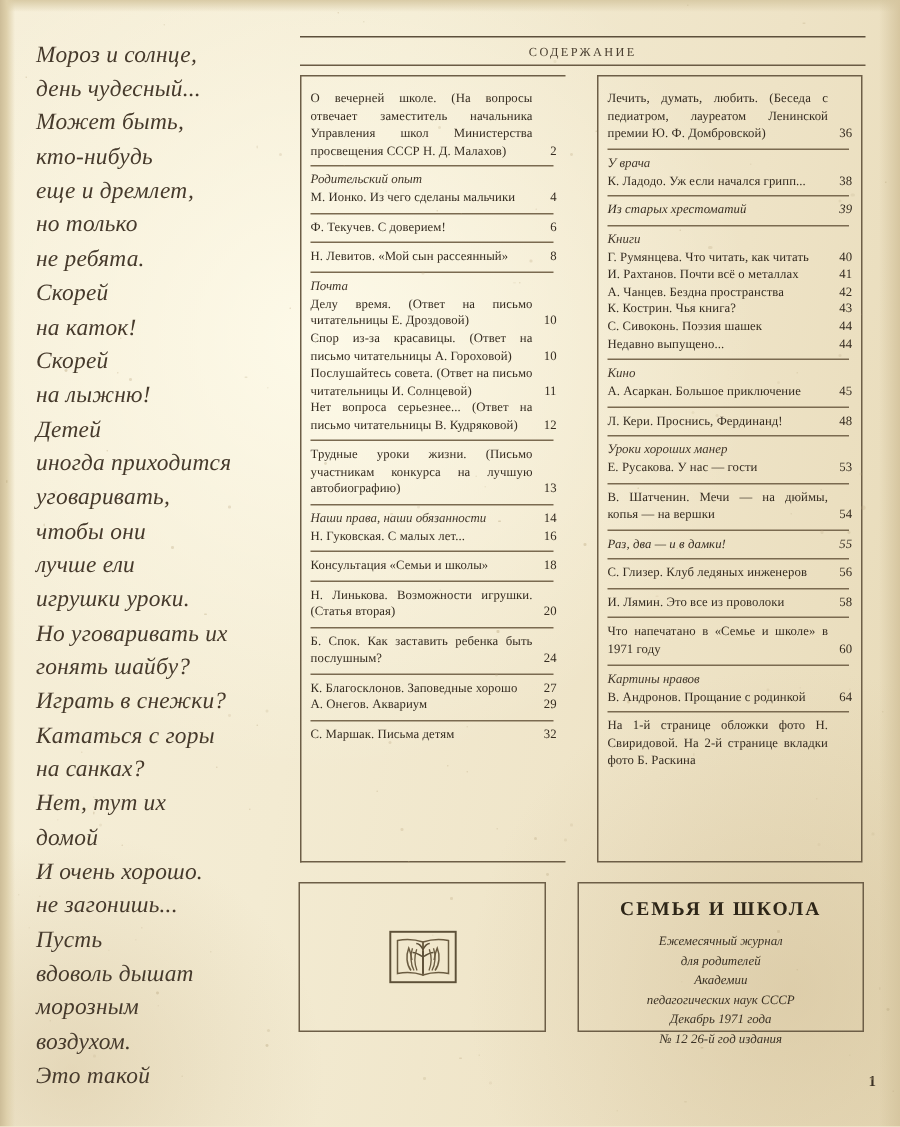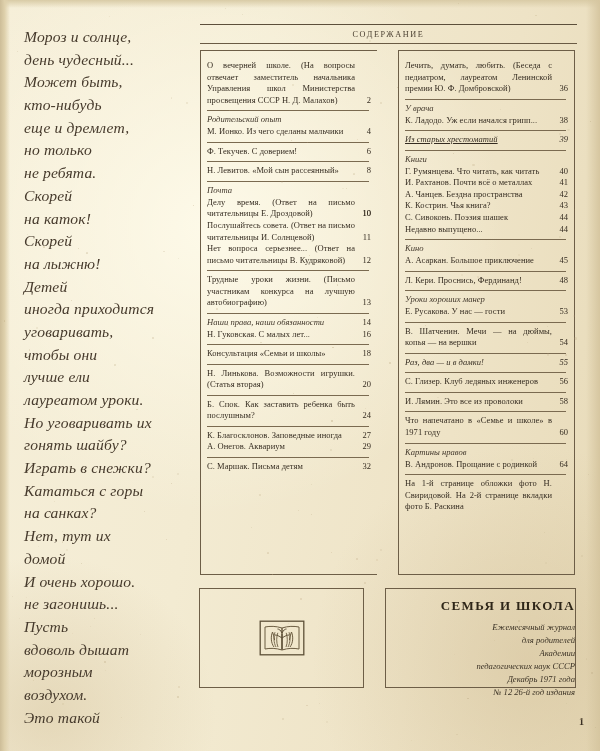--- a/index.html
+++ b/index.html
@@ -109,21 +109,21 @@
     position:absolute;left:199px;top:588px;width:165px;height:100px;
     border:1px solid #6d5e47;
     box-sizing:border-box;
     display:flex;align-items:center;justify-content:center;
   }
   .emblem{width:46px;height:36px;}
   .mast-box{
     position:absolute;left:385px;top:588px;width:191px;height:100px;
     border:1px solid #6d5e47;
     box-sizing:border-box;
-    text-align:right;
+    text-align:center;
     padding-top:9px;
   }
   .mast-title{
     font-size:13px;
     font-weight:bold;
     letter-spacing:1.4px;
     color:#2e2618;
     margin-bottom:7px;
     font-family:"Liberation Serif", serif;
   }
@@ -159,21 +159,21 @@
       <span class="ln">не ребята.</span>
       <span class="ln">Скорей</span>
       <span class="ln">на каток!</span>
       <span class="ln">Скорей</span>
       <span class="ln">на лыжню!</span>
       <span class="ln">Детей</span>
       <span class="ln">иногда приходится</span>
       <span class="ln">уговаривать,</span>
       <span class="ln">чтобы они</span>
       <span class="ln">лучше ели</span>
-      <span class="ln">лауреатом уроки.</span>
+      <span class="ln">игрушки уроки.</span>
       <span class="ln">Но уговаривать их</span>
       <span class="ln">гонять шайбу?</span>
       <span class="ln">Играть в снежки?</span>
       <span class="ln">Кататься с горы</span>
       <span class="ln">на санках?</span>
       <span class="ln">Нет, тут их</span>
       <span class="ln">домой</span>
       <span class="ln">И очень хорошо.</span>
       <span class="ln">не загонишь...</span>
       <span class="ln">Пусть</span>
@@ -200,21 +200,21 @@
         </div>
         <div class="sec">
           <div class="entry"><span>Ф. Текучев. С доверием!</span><span class="pg">6</span></div>
         </div>
         <div class="sec">
           <div class="entry"><span>Н. Левитов. «Мой сын рассеянный»</span><span class="pg">8</span></div>
         </div>
         <div class="sec">
           <div class="sec-title">Почта</div>
           <div class="entry"><span>Делу время. (Ответ на письмо читательницы Е. Дроздовой)</span><span class="pg">10</span></div>
-          <div class="entry"><span class="pg">10</span></div>
+          <div class="entry"><span>Спор из-за красавицы. (Ответ на письмо читательницы А. Гороховой)</span><span class="pg">10</span></div>
           <div class="entry"><span>Послушайтесь совета. (Ответ на письмо читательницы И. Солнцевой)</span><span class="pg">11</span></div>
           <div class="entry"><span>Нет вопроса серьезнее... (Ответ на письмо читательницы В. Кудряковой)</span><span class="pg">12</span></div>
         </div>
         <div class="sec">
           <div class="entry"><span>Трудные уроки жизни. (Письмо участникам конкурса на лучшую автобиографию)</span><span class="pg">13</span></div>
         </div>
         <div class="sec">
           <div class="sec-title">Наши права, наши обязанности</div>
           <div class="entry"><span class="pg">14</span></div>
           <div class="entry"><span>Н. Гуковская. С малых лет...</span><span class="pg">16</span></div>
@@ -222,37 +222,37 @@
         <div class="sec">
           <div class="entry"><span>Консультация «Семьи и школы»</span><span class="pg">18</span></div>
         </div>
         <div class="sec">
           <div class="entry"><span>Н. Линькова. Возможности игрушки. (Статья вторая)</span><span class="pg">20</span></div>
         </div>
         <div class="sec">
           <div class="entry"><span>Б. Спок. Как заставить ребенка быть послушным?</span><span class="pg">24</span></div>
         </div>
         <div class="sec">
-          <div class="entry"><span>К. Благосклонов. Заповедные иногда</span><span class="pg">27</span></div>
+          <div class="entry"><span>К. Благосклонов. Заповедные хорошо</span><span class="pg">27</span></div>
           <div class="entry"><span>А. Онегов. Аквариум</span><span class="pg">29</span></div>
         </div>
         <div class="sec">
           <div class="entry"><span>С. Маршак. Письма детям</span><span class="pg">32</span></div>
         </div>
       </div>
     <div class="toc-col right" id="col-right">
         <div class="sec">
           <div class="entry"><span>Лечить, думать, любить. (Беседа с педиатром, лауреатом Ленинской премии Ю. Ф. Домбровской)</span><span class="pg">36</span></div>
         </div>
         <div class="sec">
           <div class="sec-title">У врача</div>
           <div class="entry"><span>К. Ладодо. Уж если начался грипп...</span><span class="pg">38</span></div>
         </div>
         <div class="sec">
-          <div class="entry" style="font-style: italic; text-decoration: underline;"><span>Из старых хрестоматий</span><span class="pg">39</span></div>
+          <div class="entry" style="font-style: italic;"><span>Из старых хрестоматий</span><span class="pg">39</span></div>
         </div>
         <div class="sec">
           <div class="sec-title">Книги</div>
           <div class="entry"><span>Г. Румянцева. Что читать, как читать</span><span class="pg">40</span></div>
           <div class="entry"><span>И. Рахтанов. Почти всё о металлах</span><span class="pg">41</span></div>
           <div class="entry"><span>А. Чанцев. Бездна пространства</span><span class="pg">42</span></div>
           <div class="entry"><span>К. Кострин. Чья книга?</span><span class="pg">43</span></div>
           <div class="entry"><span>С. Сивоконь. Поэзия шашек</span><span class="pg">44</span></div>
           <div class="entry"><span>Недавно выпущено...</span><span class="pg">44</span></div>
         </div>

